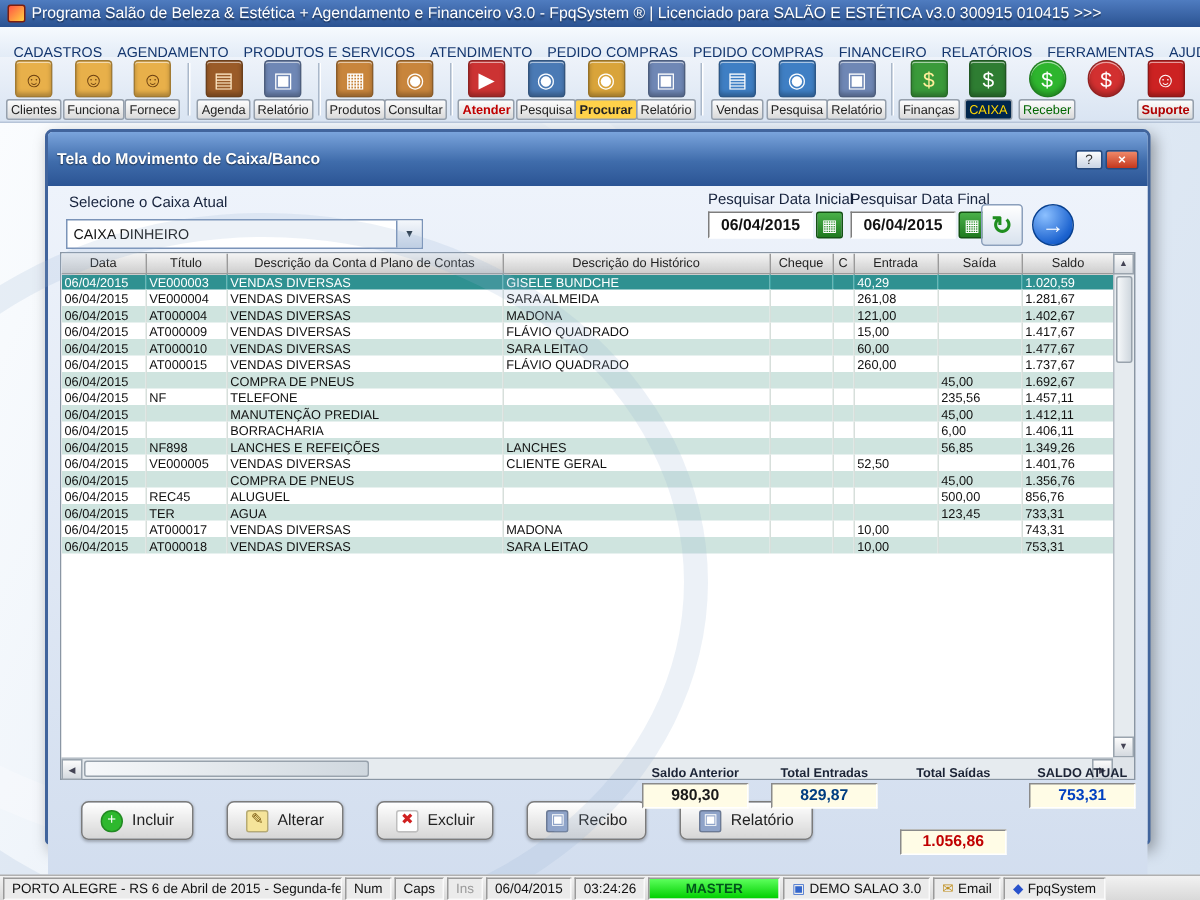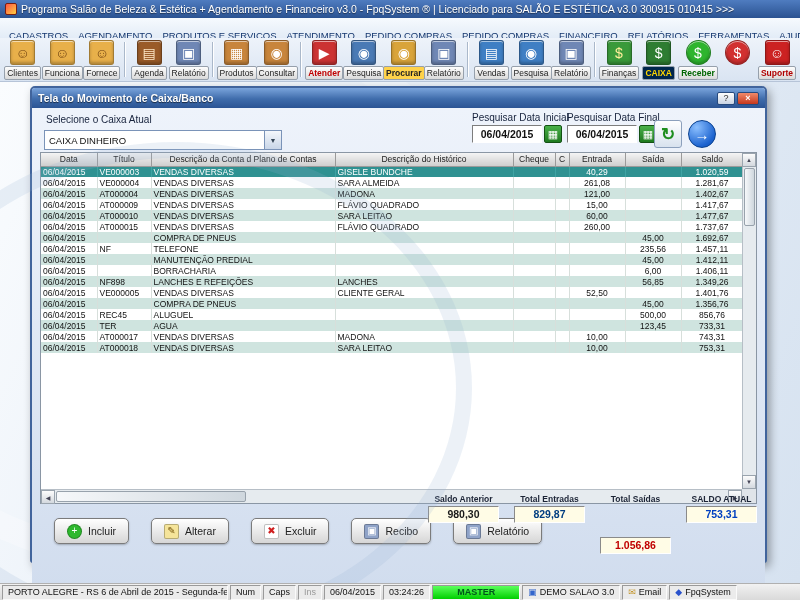--- a/index.html
+++ b/index.html
@@ -41,21 +41,21 @@
     background:linear-gradient(115deg,#fafcfe 0%,#e9f0f8 40%,#d6e2f0 100%); overflow:hidden; }
   .desktop::before { content:""; position:absolute; left:-180px; top:-80px; width:640px; height:520px;
     border-radius:50%; border:26px solid rgba(255,255,255,.45); opacity:.6; }
   .desktop::after { content:""; position:absolute; left:-120px; top:60px; width:560px; height:460px;
     border-radius:50%; border:16px solid rgba(150,175,210,.18); }
 
   
   .dialog { position:absolute; left:30px; top:4px; width:737px; height:477px;
     border:2px solid #41649c; border-radius:5px 5px 3px 3px;
     box-shadow:3px 4px 10px rgba(0,0,0,.35); background:#dde7f3; }
-  .dlg-title { height:20px; border-radius:3px 3px 0 0;
+  .dlg-title { height:36px; border-radius:3px 3px 0 0;
     background:linear-gradient(#7aa4dc 0%,#3f6cab 55%,#2b5494 100%);
     display:flex; align-items:center; padding:0 6px; }
   .dlg-title-text { color:#fff; font-size:10.5px; font-weight:bold; text-shadow:0 1px 1px rgba(0,0,0,.6); }
   .dlg-title-btns { margin-left:auto; display:flex; gap:2px; }
   .dlg-btn { width:18px; height:13px; font-size:9px; line-height:11px; text-align:center;
     border:1px solid #274a7e; border-radius:2px; background:linear-gradient(#fdfdfd,#c9d4e4); color:#333; }
   .dlg-btn.close { width:22px; background:linear-gradient(#f08a6a,#c5371d); color:#fff; font-weight:bold; }
   .dlg-body { position:relative; height:564px; background:linear-gradient(#eef3fb,#ccd9ec);
     border-radius:0 0 2px 2px; }
 
@@ -83,21 +83,21 @@
   
   .grid-wrap { position:absolute; left:8px; top:44px; width:717px; height:352px;
     border:1px solid #8a96a4; background:#fff; }
   .grid-main { position:absolute; left:0; top:0; right:14px; bottom:14px; overflow:hidden; background:#fff; }
   table { border-collapse:collapse; table-layout:fixed; width:702px; }
   th { height:13px; font-size:8.5px; font-weight:normal; color:#222; 
     background:linear-gradient(#f4f4f4,#cecece); border-right:1px solid #9a9a9a;
     border-bottom:1px solid #9a9a9a; overflow:hidden; white-space:nowrap; }
   td { height:11px; font-size:8.5px; line-height:10px; padding:0 2px; color:#111;
     border-right:1px solid #d7dfdb; overflow:hidden; white-space:nowrap; }
-  td.num { text-align:center; }
+  td.num { text-align:left; }
   tr.tint td { background:#cfe4df; }
   tr.sel td { background:#2f9191; color:#fff; border-right-color:#3fa3a3; }
 
   .vscroll { position:absolute; right:0; top:0; bottom:14px; width:14px; background:#e6ebef; border-left:1px solid #b6bec6; }
   .hscroll { position:absolute; left:0; right:14px; bottom:0; height:14px; background:#e6ebef; border-top:1px solid #b6bec6; }
   .sc-arrow { position:absolute; width:14px; height:14px; background:linear-gradient(#fcfcfc,#d4d9df);
     border:1px solid #9aa4ae; color:#445; font-size:6px; display:flex; align-items:center; justify-content:center; }
   .sc-thumb { position:absolute; background:linear-gradient(90deg,#f6f8fa,#cfd7de);
     border:1px solid #98a2ac; border-radius:2px; }
   .corner { position:absolute; right:0; bottom:0; width:14px; height:14px; background:#dfe4e9; }
@@ -214,25 +214,25 @@
       <div class="tb-icon" style="background: rgb(111, 135, 181); color: rgb(255, 255, 255);">▣</div>
       <div class="tb-label">Relatório</div>
     </div>
     <div class="tb-divider"></div>
     <div class="tb-btn">
       <div class="tb-icon" style="background: rgb(58, 154, 58); color: rgb(255, 239, 154);">$</div>
       <div class="tb-label">Finanças</div>
     </div>
     <div class="tb-btn">
       <div class="tb-icon" style="background: rgb(46, 125, 50); color: rgb(255, 255, 255);">$</div>
-      <div class="tb-label" style="background: rgb(0, 38, 77); color: rgb(255, 215, 0); font-weight: bold;">CAIXA</div>
+      <div class="tb-label" style="background: rgb(0, 38, 77); color: rgb(255, 215, 0); font-weight: normal;">CAIXA</div>
     </div>
     <div class="tb-btn">
       <div class="tb-icon circle" style="background: rgb(46, 181, 46); color: rgb(255, 255, 255);">$</div>
-      <div class="tb-label" style="color: rgb(0, 102, 0); font-weight: bold;">Receber</div>
+      <div class="tb-label" style="color: rgb(0, 102, 0); font-weight: normal;">Receber</div>
     </div>
     <div class="tb-btn">
       <div class="tb-icon circle" style="background: rgb(210, 48, 48); color: rgb(255, 255, 255);">$</div>
       <div class="tb-label" style="color: rgb(176, 0, 0); font-weight: bold; margin-top: 20px;">A Pagar</div>
     </div>
     <div class="tb-right">
       <div class="tb-btn">
         <div class="tb-icon" style="background: rgb(204, 34, 34); color: rgb(255, 255, 255);">☺</div>
         <div class="tb-label" style="color: rgb(176, 0, 0); font-weight: bold;">Suporte</div>
       </div>

